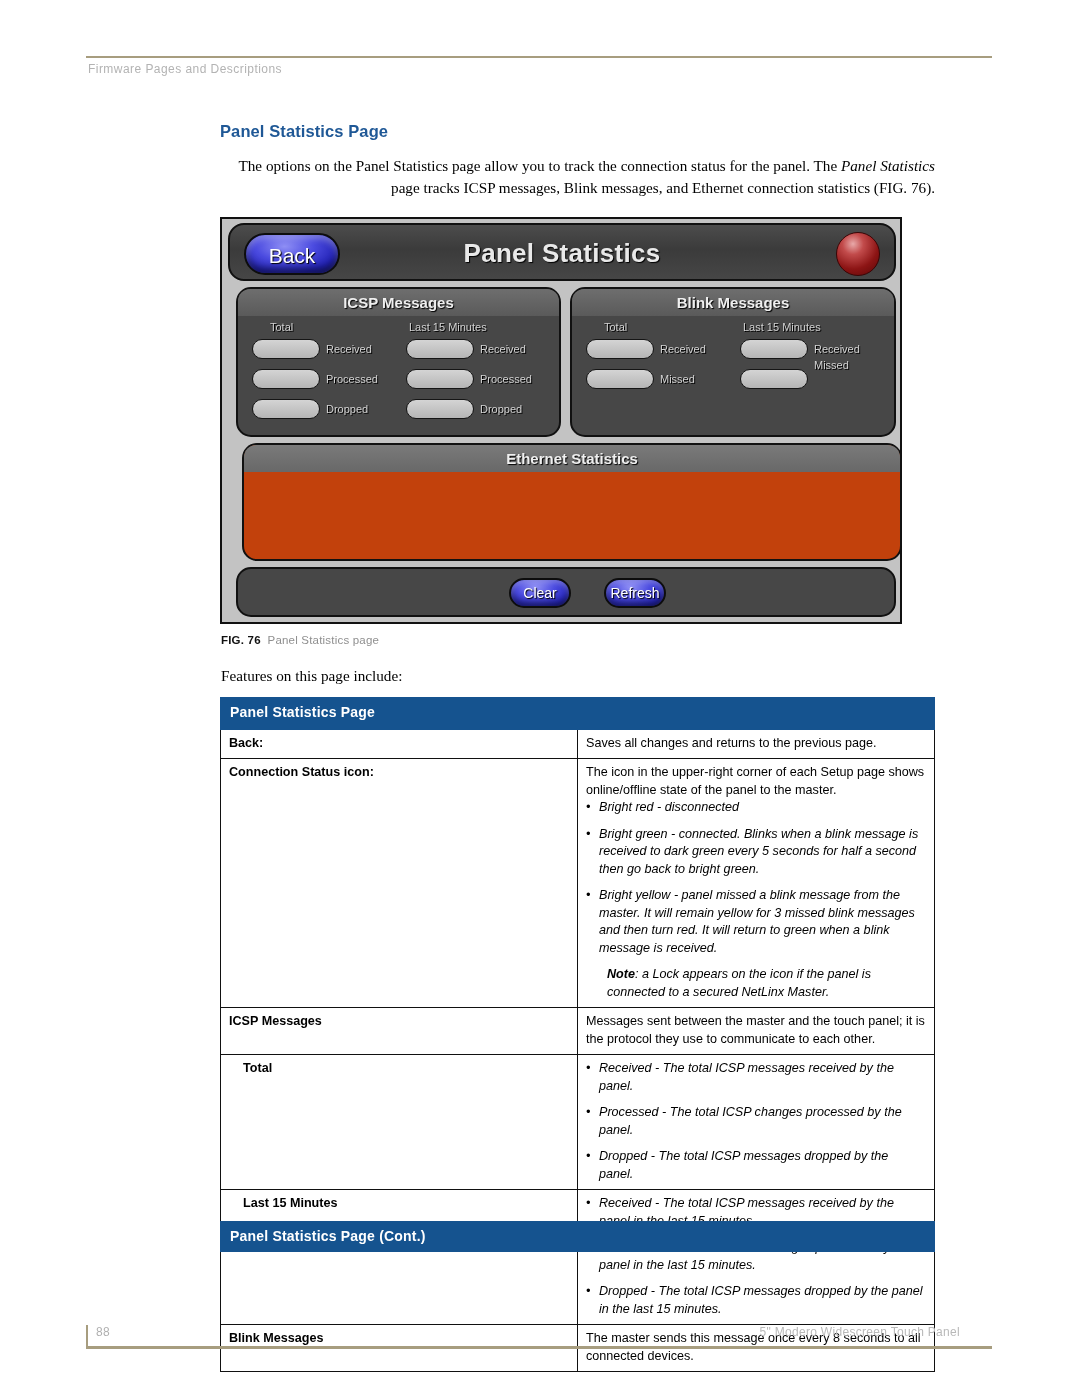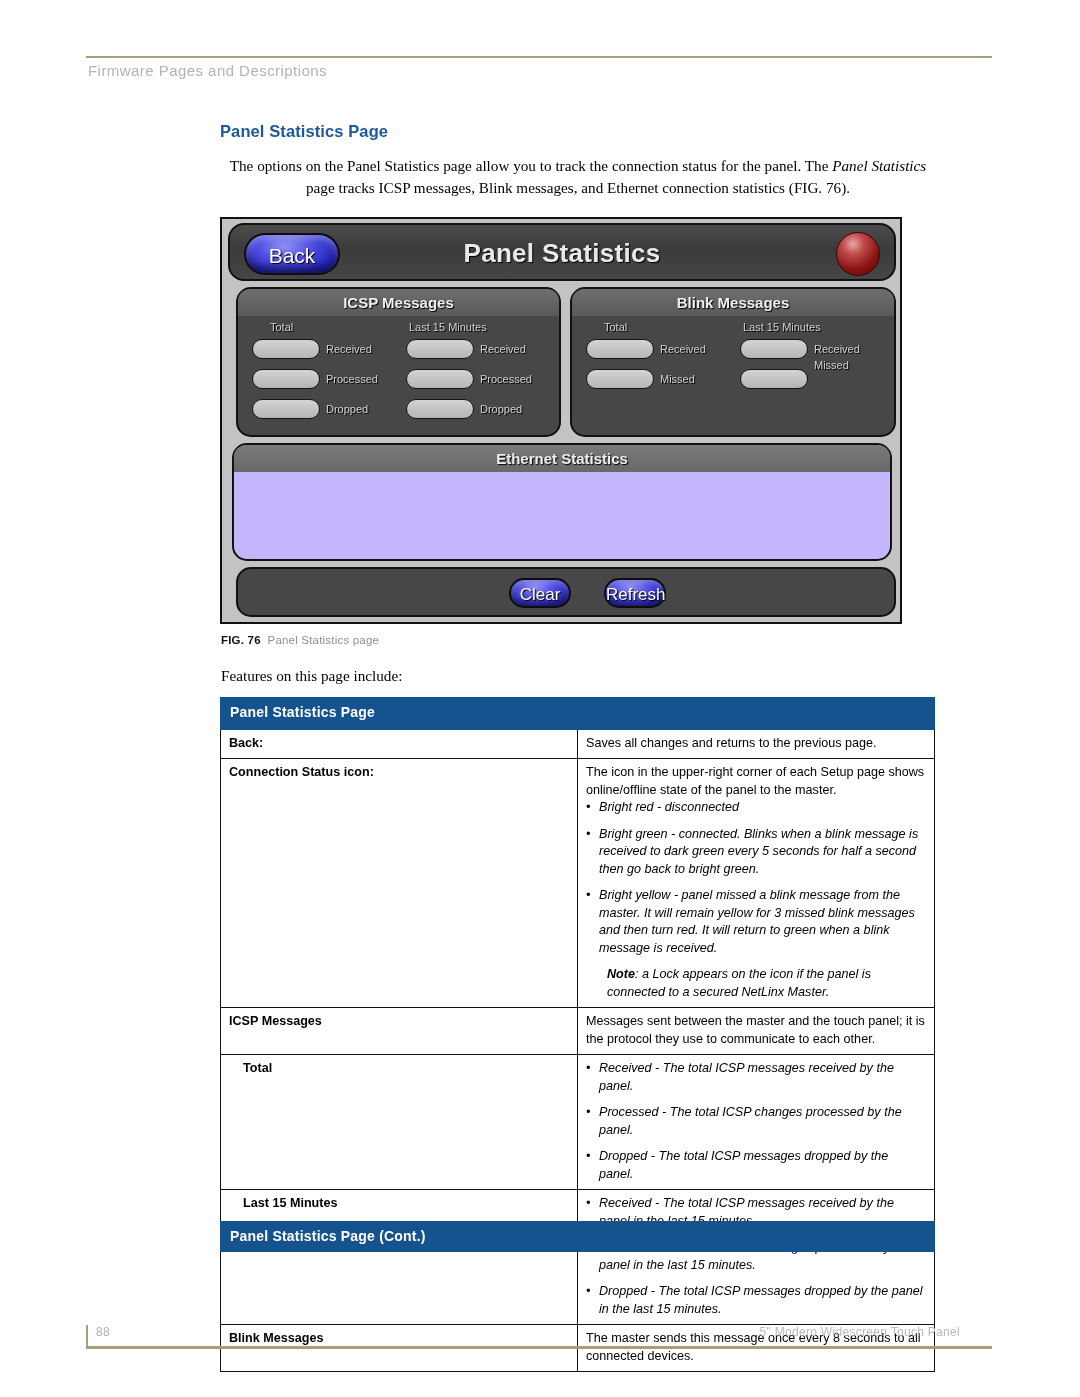--- a/index.html
+++ b/index.html
@@ -13,35 +13,35 @@
   }
   .page{position:absolute; inset:0;}
 
   
   .hdr-rule{
     position:absolute; left:86px; top:56px; width:906px; height:2px;
     background:#a79d7f;
   }
   .hdr-text{
     position:absolute; left:88px; top:62px;
-    font-size:15px; letter-spacing:.45px; color:#b3b3b3;
+    font-size:12px; letter-spacing:.45px; color:#b3b3b3;
     font-family:"Liberation Sans", sans-serif;
   }
 
   h1.sec{
     position:absolute; left:220px; top:122px; margin:0;
     font-size:16.5px; font-weight:bold; color:#1f5896;
     letter-spacing:.1px;
   }
 
   p.intro{
     position:absolute; left:221px; top:155px; width:714px; margin:0;
     font-family:"Liberation Serif", serif;
     font-size:15.2px; line-height:22px; color:#000;
-    text-align:center;
+    text-align:right;
   }
   p.intro i{font-style:italic;}
 
   p.features{
     position:absolute; left:221px; top:665px; margin:0;
     font-family:"Liberation Serif", serif;
     font-size:15.2px; line-height:22px;
   }
 
   
@@ -115,37 +115,37 @@
 
   .colhdr{position:absolute; font-size:11px; color:#d2d2d2; text-shadow:1px 1px 0 #000;}
 
   .pill{
     position:absolute; width:68px; height:20px; border-radius:10px;
     background:linear-gradient(#d4d4d4,#b5b5b5);
     border:1px solid #151515; box-sizing:border-box;
   }
   .plabel{position:absolute; font-size:11px; color:#d2d2d2; text-shadow:1px 1px 0 #000;}
 
-  #grp-eth{left:10px; top:224px; width:660px; height:118px; background:#c4b5fd;}
+  #grp-eth{left:20px; top:224px; width:660px; height:118px; background:#c2410c;}
   #grp-eth .grp-hd{background:linear-gradient(#7a7a7a,#686868);}
 
   .footbar{
     position:absolute; left:14px; top:348px; width:660px; height:50px;
     background:#474747; border:2px solid #111; border-radius:15px;
     box-sizing:border-box;
   }
   .btn-sm{
     position:absolute; top:9px; width:62px; height:30px; border-radius:15px;
     background:radial-gradient(ellipse at 42% 28%, #8f8ff5 0%, #4b4be0 40%, #2626bb 75%, #17177d 100%);
     border:2px solid #0d0d0d; box-sizing:border-box;
     box-shadow:inset 0 -4px 6px rgba(0,0,0,.45), inset 0 3px 5px rgba(255,255,255,.3);
   }
   .btn-sm span{
     position:absolute; left:0; top:5px; width:100%; text-align:center;
-    font-size:17px; color:#fff; text-shadow:1px 1px 1px #000;
+    font-size:14px; color:#fff; text-shadow:1px 1px 1px #000;
   }
   #btn-clear{left:271px;}
   #btn-refresh{left:366px;}
 
   
   table.feat{
     position:absolute; left:220px; top:697px; width:715px;
     border-collapse:collapse;
     table-layout:fixed;
     font-size:12.6px;

